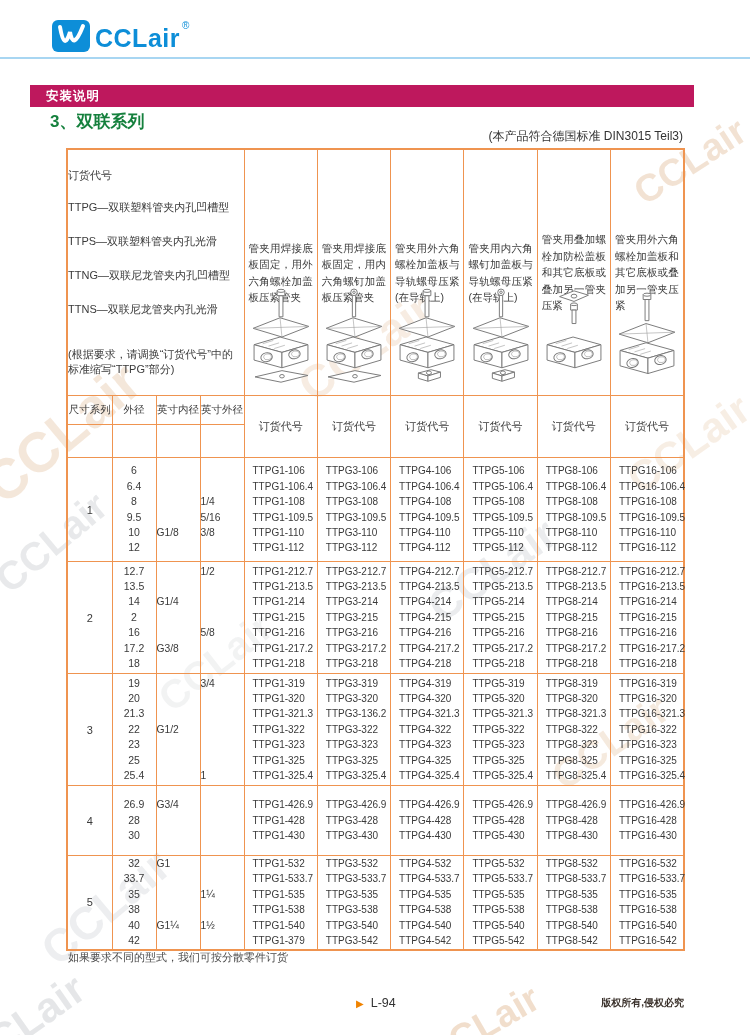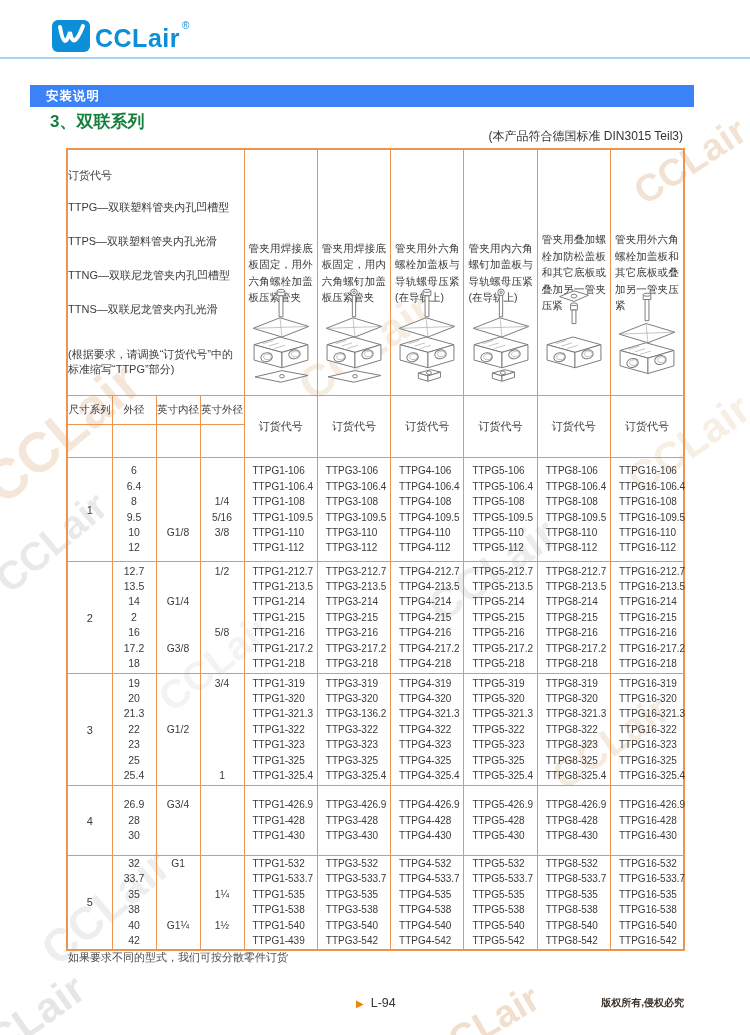--- a/index.html
+++ b/index.html
@@ -8,21 +8,21 @@
   
   .wm{position:absolute;font-weight:bold;white-space:nowrap;pointer-events:none;
       font-family:"Liberation Sans",sans-serif;z-index:0;}
   
   .logo{position:absolute;left:52px;top:20px;display:flex;align-items:flex-start;z-index:2;}
   .logo-mark{display:inline-block;width:38px;height:32px;background:#0d8ed8;border-radius:6px;}
   .logo-text{font-size:25px;font-weight:bold;color:#0d8ed8;margin-left:5px;margin-top:4px;letter-spacing:0.5px;}
   .logo-reg{font-size:10px;color:#0d8ed8;margin-left:2px;margin-top:0;}
   .tagline{position:absolute;top:36px;right:64px;font-size:14px;font-weight:bold;color:#0d86d4;z-index:2;}
   .header-rule{position:absolute;left:0;top:57px;width:750px;height:2px;background:#a8d6f2;z-index:1;}
-  .section-bar{position:absolute;left:30px;top:85px;width:664px;height:22px;background:#3b82f6;
+  .section-bar{position:absolute;left:30px;top:85px;width:664px;height:22px;background:#be185d;
                display:flex;align-items:center;padding-left:16px;box-sizing:border-box;z-index:2;}
   .section-bar span{color:#fff;font-size:12.5px;font-weight:bold;letter-spacing:1px;}
   .page-title{position:absolute;left:50px;top:110px;margin:0;font-size:17px;font-weight:600;color:#15803d;z-index:2;}
   .standard-note{position:absolute;top:128px;right:67px;font-size:12px;color:#333;z-index:2;}
   
   table.main{position:absolute;left:66px;top:148px;border-collapse:collapse;table-layout:fixed;
              width:617px;background:transparent;z-index:1;}
   table.main td,table.main th{border:1px solid #ef9450;padding:0;vertical-align:middle;
              font-weight:normal;background:transparent;}
   table.main{border:2px solid #ef9450;}
@@ -33,21 +33,21 @@
   td.info p:nth-child(6){margin-top:30px;}
   td.desc{vertical-align:top;position:relative;height:245px;}
   .desc-text{padding:5px 4px;font-size:10.5px;line-height:16.5px;color:#3a3a3a;text-align:justify;}
   .illo-wrap{position:absolute;bottom:4px;left:0;width:100%;text-align:center;}
   th.szhead{font-size:10.5px;height:28px;color:#3a3a3a;}
   td.ordlabel{text-align:center;font-size:11px;color:#3a3a3a;}
   td.empty{height:32px;}
   .ln{height:15.4px;line-height:15.4px;font-size:10.5px;white-space:nowrap;overflow:visible;}
   td.ser{text-align:center;font-size:11px;}
   td.odcol .ln{text-align:center;}
-  td.inchcol .ln{text-align:center;font-size:10.3px;}
+  td.inchcol .ln{font-size:10.3px;}
   td.codes{vertical-align:middle;}
   td.codes .ln{padding-left:8px;font-size:10px;letter-spacing:0;}
   
   .footnote{position:absolute;left:68px;top:950px;font-size:11px;color:#4a4a4a;z-index:2;}
   .page-num{position:absolute;left:356px;top:996px;font-size:12.5px;color:#333;z-index:2;}
   .page-num .tri{color:#f08300;font-size:10px;margin-right:7px;}
   .copyright{position:absolute;right:66px;top:996px;font-size:10px;font-weight:bold;color:#3b322c;z-index:2;}
   svg.illo{display:inline-block;}
 </style>
 </head>
@@ -563,21 +563,21 @@
             <div class="ln">&nbsp;</div>
             <div class="ln">1½</div>
             <div class="ln">&nbsp;</div>
           </td>
           <td class="codes">
             <div class="ln">TTPG1-532</div>
             <div class="ln">TTPG1-533.7</div>
             <div class="ln">TTPG1-535</div>
             <div class="ln">TTPG1-538</div>
             <div class="ln">TTPG1-540</div>
-            <div class="ln">TTPG1-439</div>
+            <div class="ln">TTPG1-379</div>
           </td>
           <td class="codes">
             <div class="ln">TTPG3-532</div>
             <div class="ln">TTPG3-533.7</div>
             <div class="ln">TTPG3-535</div>
             <div class="ln">TTPG3-538</div>
             <div class="ln">TTPG3-540</div>
             <div class="ln">TTPG3-542</div>
           </td>
           <td class="codes">

